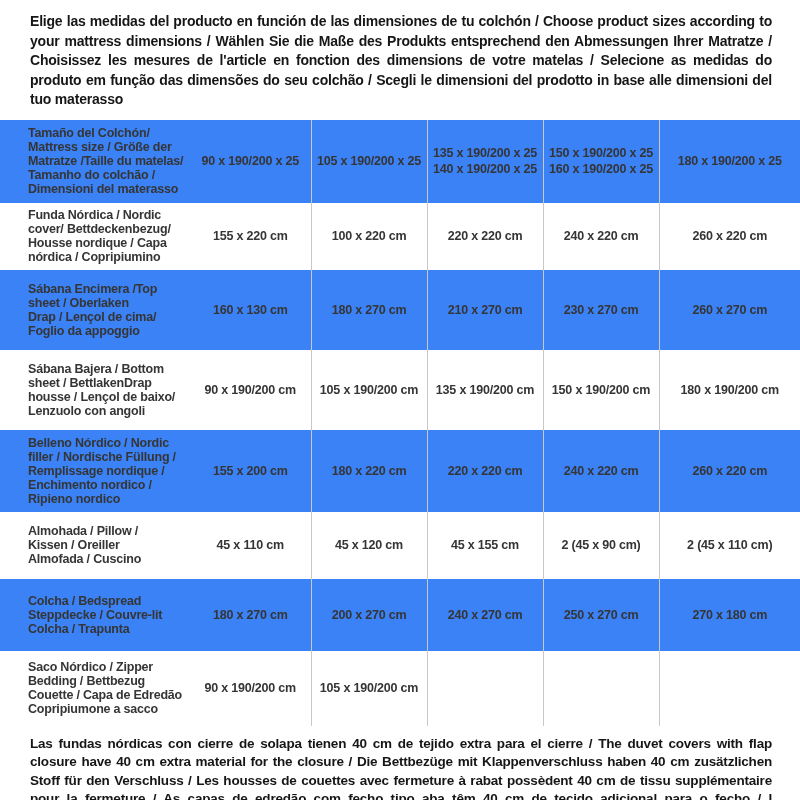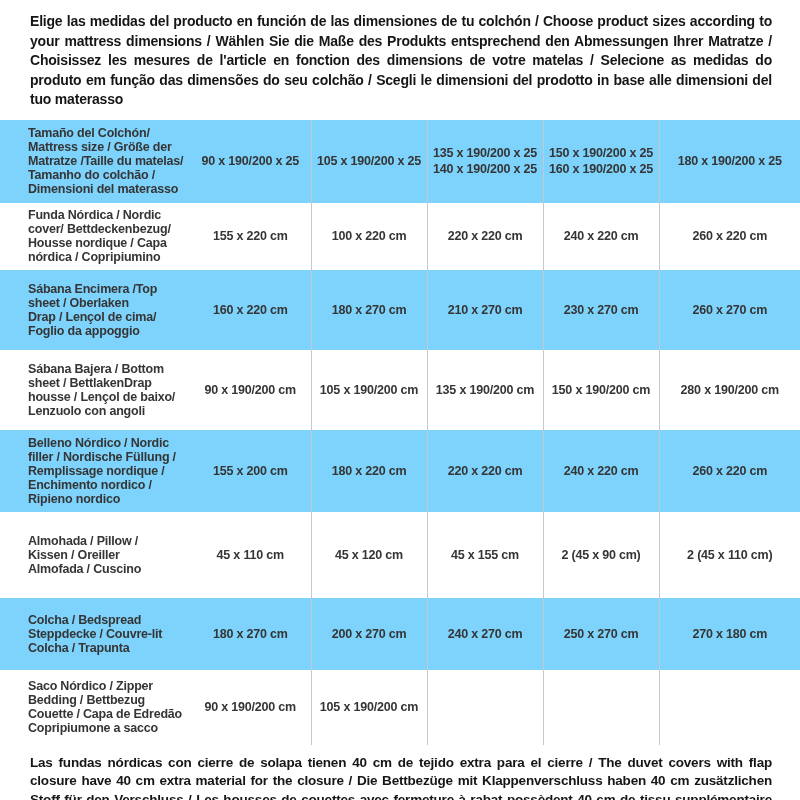--- a/index.html
+++ b/index.html
@@ -10,21 +10,21 @@
   }
   .header-text{
     margin:12px 28px 0 30px;
     font-size:14px;line-height:19.5px;font-weight:700;
     letter-spacing:-0.2px;color:#161616;text-align:justify;
   }
   table.size-table{
     width:800px;border-collapse:collapse;table-layout:fixed;
     margin-top:10px;
   }
-  tr.gray{background:#7dd3fc;}
+  tr.gray{background:#3b82f6;}
   tr.white{background:#ffffff;}
   td{vertical-align:middle;padding:0;}
   td.label{
     padding-left:28px;padding-right:4px;
     font-size:12.5px;line-height:14px;font-weight:700;
     letter-spacing:-0.2px;color:#353535;white-space:pre-line;
   }
   td.val{
     text-align:center;font-size:12.5px;line-height:16px;font-weight:700;
     letter-spacing:-0.2px;color:#353535;white-space:pre-line;
@@ -74,50 +74,50 @@
         <td class="val divl">100 x 220 cm</td>
         <td class="val divl">220 x 220 cm</td>
         <td class="val divl">240 x 220 cm</td>
         <td class="val divl">260 x 220 cm</td>
       </tr>
       <tr class="gray" style="height: 80px;">
         <td class="label">Sábana Encimera /Top
 sheet / Oberlaken
 Drap / Lençol de cima/
 Foglio da appoggio</td>
-        <td class="val">160 x 220 cm</td>
+        <td class="val">160 x 130 cm</td>
         <td class="val divl">180 x 270 cm</td>
         <td class="val divl">210 x 270 cm</td>
         <td class="val divl">230 x 270 cm</td>
         <td class="val divl">260 x 270 cm</td>
       </tr>
       <tr class="white" style="height: 80px; border-radius: 10px;">
         <td class="label">Sábana Bajera / Bottom
 sheet / BettlakenDrap
 housse / Lençol de baixo/
 Lenzuolo con angoli</td>
         <td class="val">90 x 190/200 cm</td>
         <td class="val divl">105 x 190/200 cm</td>
         <td class="val divl">135 x 190/200 cm</td>
         <td class="val divl">150 x 190/200 cm</td>
-        <td class="val divl">280 x 190/200 cm</td>
+        <td class="val divl">180 x 190/200 cm</td>
       </tr>
       <tr class="gray" style="height: 82px;">
         <td class="label">Belleno Nórdico / Nordic
 filler / Nordische Füllung /
 Remplissage nordique /
 Enchimento nordico /
 Ripieno nordico</td>
         <td class="val">155 x 200 cm</td>
         <td class="val divl">180 x 220 cm</td>
         <td class="val divl">220 x 220 cm</td>
         <td class="val divl">240 x 220 cm</td>
         <td class="val divl">260 x 220 cm</td>
       </tr>
-      <tr class="white" style="height: 86px; margin-left: 43px;">
+      <tr class="white" style="height: 67px; margin-left: 43px;">
         <td class="label">Almohada  / Pillow /
 Kissen / Oreiller
 Almofada / Cuscino</td>
         <td class="val">45 x 110 cm</td>
         <td class="val divl">45 x 120 cm</td>
         <td class="val divl">45 x 155 cm</td>
         <td class="val divl">2 (45 x 90 cm)</td>
         <td class="val divl">2 (45 x 110 cm)</td>
       </tr>
       <tr class="gray" style="height: 72px;">

